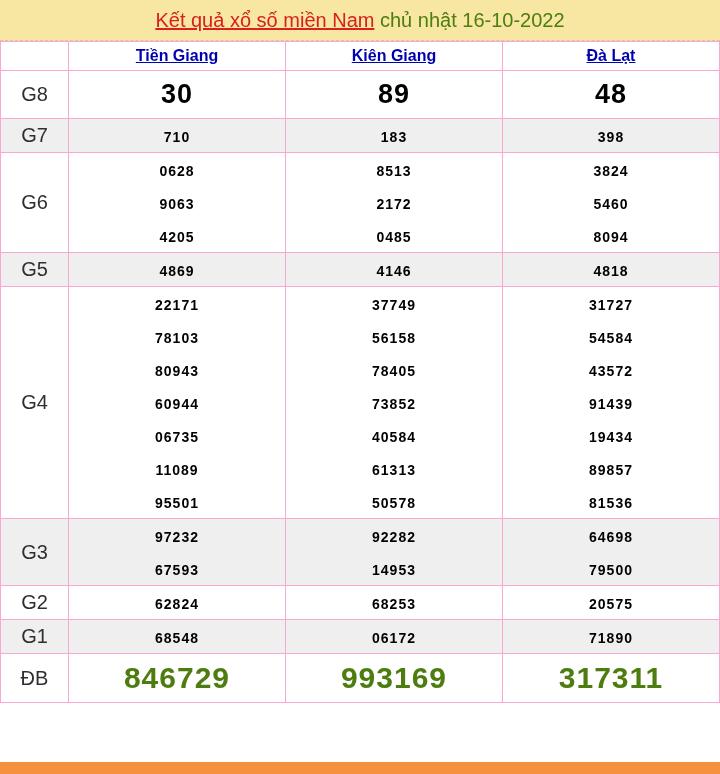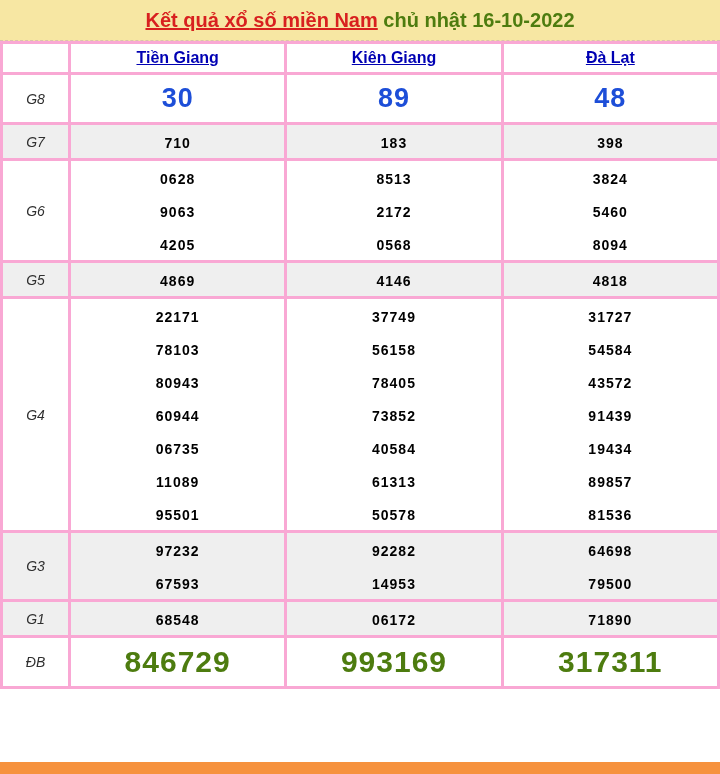--- a/index.html
+++ b/index.html
@@ -6,52 +6,52 @@
   .page {
     width: 720px; height: 774px; overflow: hidden; background: #ffffff;
     font-family: "Liberation Sans", "DejaVu Sans", sans-serif;
     position: relative;
   }
   
   .title-bar {
     box-sizing: border-box;
     height: 41px; background: #f7e7a3;
     display: flex; align-items: center; justify-content: center;
-    font-size: 20px; font-weight: bold; white-space: pre;
+    font-size: 20px; font-weight: normal; white-space: pre;
     border-bottom: 1px dashed #dcbfae;
   }
   .title-link {
     color: #d8201f; text-decoration: underline; cursor: pointer;
   }
   .title-date { color: #4d7c0f; }
 
   
   table.results {
     width: 720px; border-collapse: collapse; table-layout: fixed;
   }
   table.results col.label-col { width: 68px; }
   table.results th, table.results td {
-    border: 3px solid #f9a8d4; padding: 0; text-align: center; vertical-align: middle;
+    border: 1px solid #f9a8d4; padding: 0; text-align: center; vertical-align: middle;
   }
   thead th { height: 28px; background: #ffffff; font-weight: bold; }
   .province-link {
     color: #0000b3; font-weight: bold; text-decoration: underline;
     font-size: 16px; cursor: pointer;
   }
   td.prize-label {
-    font-size: 14px; font-weight: 400; color: #2f2f2f; background: transparent; font-style: italic;
+    font-size: 20px; font-weight: 400; color: #2f2f2f; background: transparent;
   }
   td.prize-cell { font-weight: bold; color: #000000; }
   .num-line {
     height: 33px; line-height: 37.3px; font-size: 14px; letter-spacing: 1px;
   }
   tr.shade-gray { background: #efefef; }
   tr.shade-white { background: #ffffff; }
   tr.style-red-medium .num-line {
-    height: 47px; line-height: 47px; font-size: 27px; color: #1d4ed8;
+    height: 47px; line-height: 47px; font-size: 27px; color: #000000;
   }
   tr.style-red-large .num-line {
     height: 48px; line-height: 48px; font-size: 30px; color: #4d7c0f;
   }
 
   
   .bottom-bar {
     position: absolute; left: 0; bottom: 0; width: 720px; height: 12px;
     background: #f6923e;
   }
@@ -110,21 +110,21 @@
         <tr class="shade-white style-normal">
           <td class="prize-label">G6</td>
           <td class="prize-cell">
             <div class="num-line">0628</div>
             <div class="num-line">9063</div>
             <div class="num-line">4205</div>
           </td>
           <td class="prize-cell">
             <div class="num-line">8513</div>
             <div class="num-line">2172</div>
-            <div class="num-line">0568</div>
+            <div class="num-line">0485</div>
           </td>
           <td class="prize-cell">
             <div class="num-line">3824</div>
             <div class="num-line">5460</div>
             <div class="num-line">8094</div>
           </td>
         </tr>
         <tr class="shade-gray style-normal">
           <td class="prize-label">G5</td>
           <td class="prize-cell">
@@ -175,20 +175,32 @@
           </td>
           <td class="prize-cell">
             <div class="num-line">92282</div>
             <div class="num-line">14953</div>
           </td>
           <td class="prize-cell">
             <div class="num-line">64698</div>
             <div class="num-line">79500</div>
           </td>
         </tr>
+        <tr class="shade-white style-normal">
+          <td class="prize-label">G2</td>
+          <td class="prize-cell">
+            <div class="num-line">62824</div>
+          </td>
+          <td class="prize-cell">
+            <div class="num-line">68253</div>
+          </td>
+          <td class="prize-cell">
+            <div class="num-line">20575</div>
+          </td>
+        </tr>
         <tr class="shade-gray style-normal">
           <td class="prize-label">G1</td>
           <td class="prize-cell">
             <div class="num-line">68548</div>
           </td>
           <td class="prize-cell">
             <div class="num-line">06172</div>
           </td>
           <td class="prize-cell">
             <div class="num-line">71890</div>

